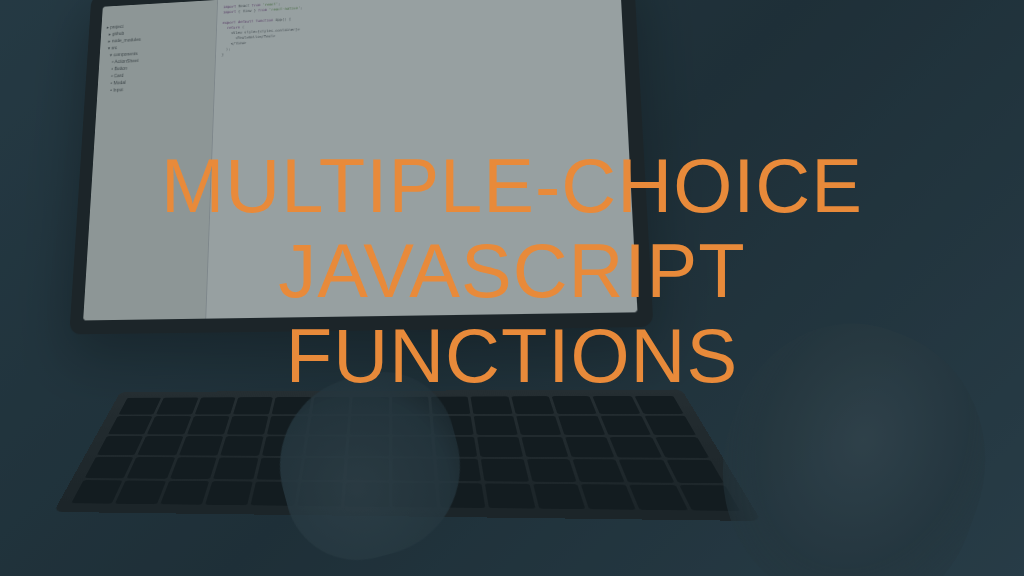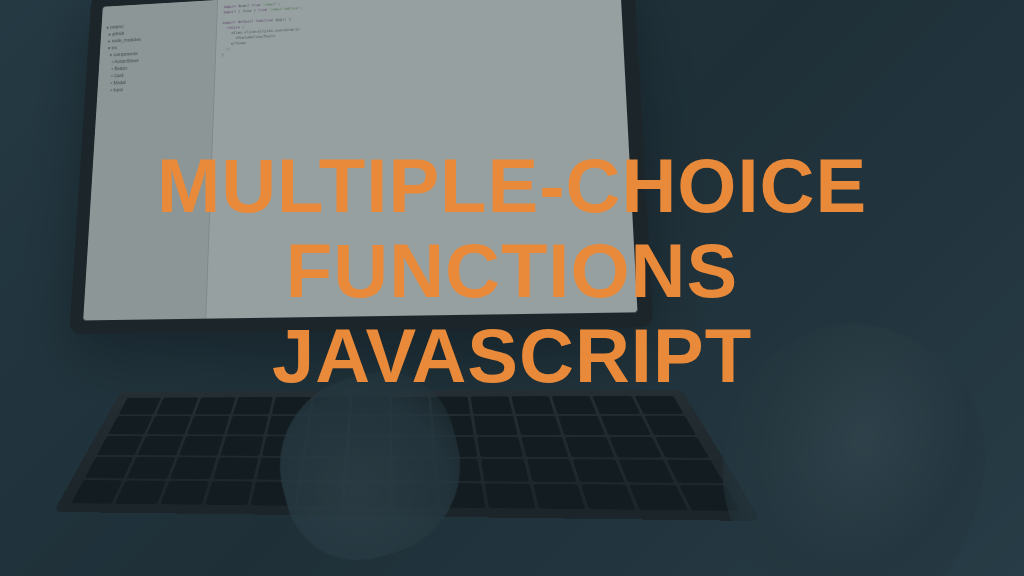--- a/index.html
+++ b/index.html
@@ -119,21 +119,21 @@
       background: rgba(30, 50, 60, 0.45);
     }
     .headline {
       position: absolute;
       top: 47%;
       left: 50%;
       transform: translate(-50%, -50%);
       width: 90%;
       text-align: center;
       color: #e88a3a;
-      font-weight: 700;
+      font-weight: 400;
       font-size: 76px;
       line-height: 1.12;
       letter-spacing: 1px;
       text-transform: uppercase;
     }
   </style>
 </head>
 <body>
 
 <div class="background">
@@ -240,15 +240,15 @@
     </div>
   </div>
   <div class="hand-left"></div>
   <div class="hand-right"></div>
 </div>
 
 <div class="overlay"></div>
 
 <div class="headline">
   <div>MULTIPLE-CHOICE</div>
+  <div>JAVASCRIPT</div>
   <div>FUNCTIONS</div>
-  <div>JAVASCRIPT</div>
 </div>
 
 </body></html>

